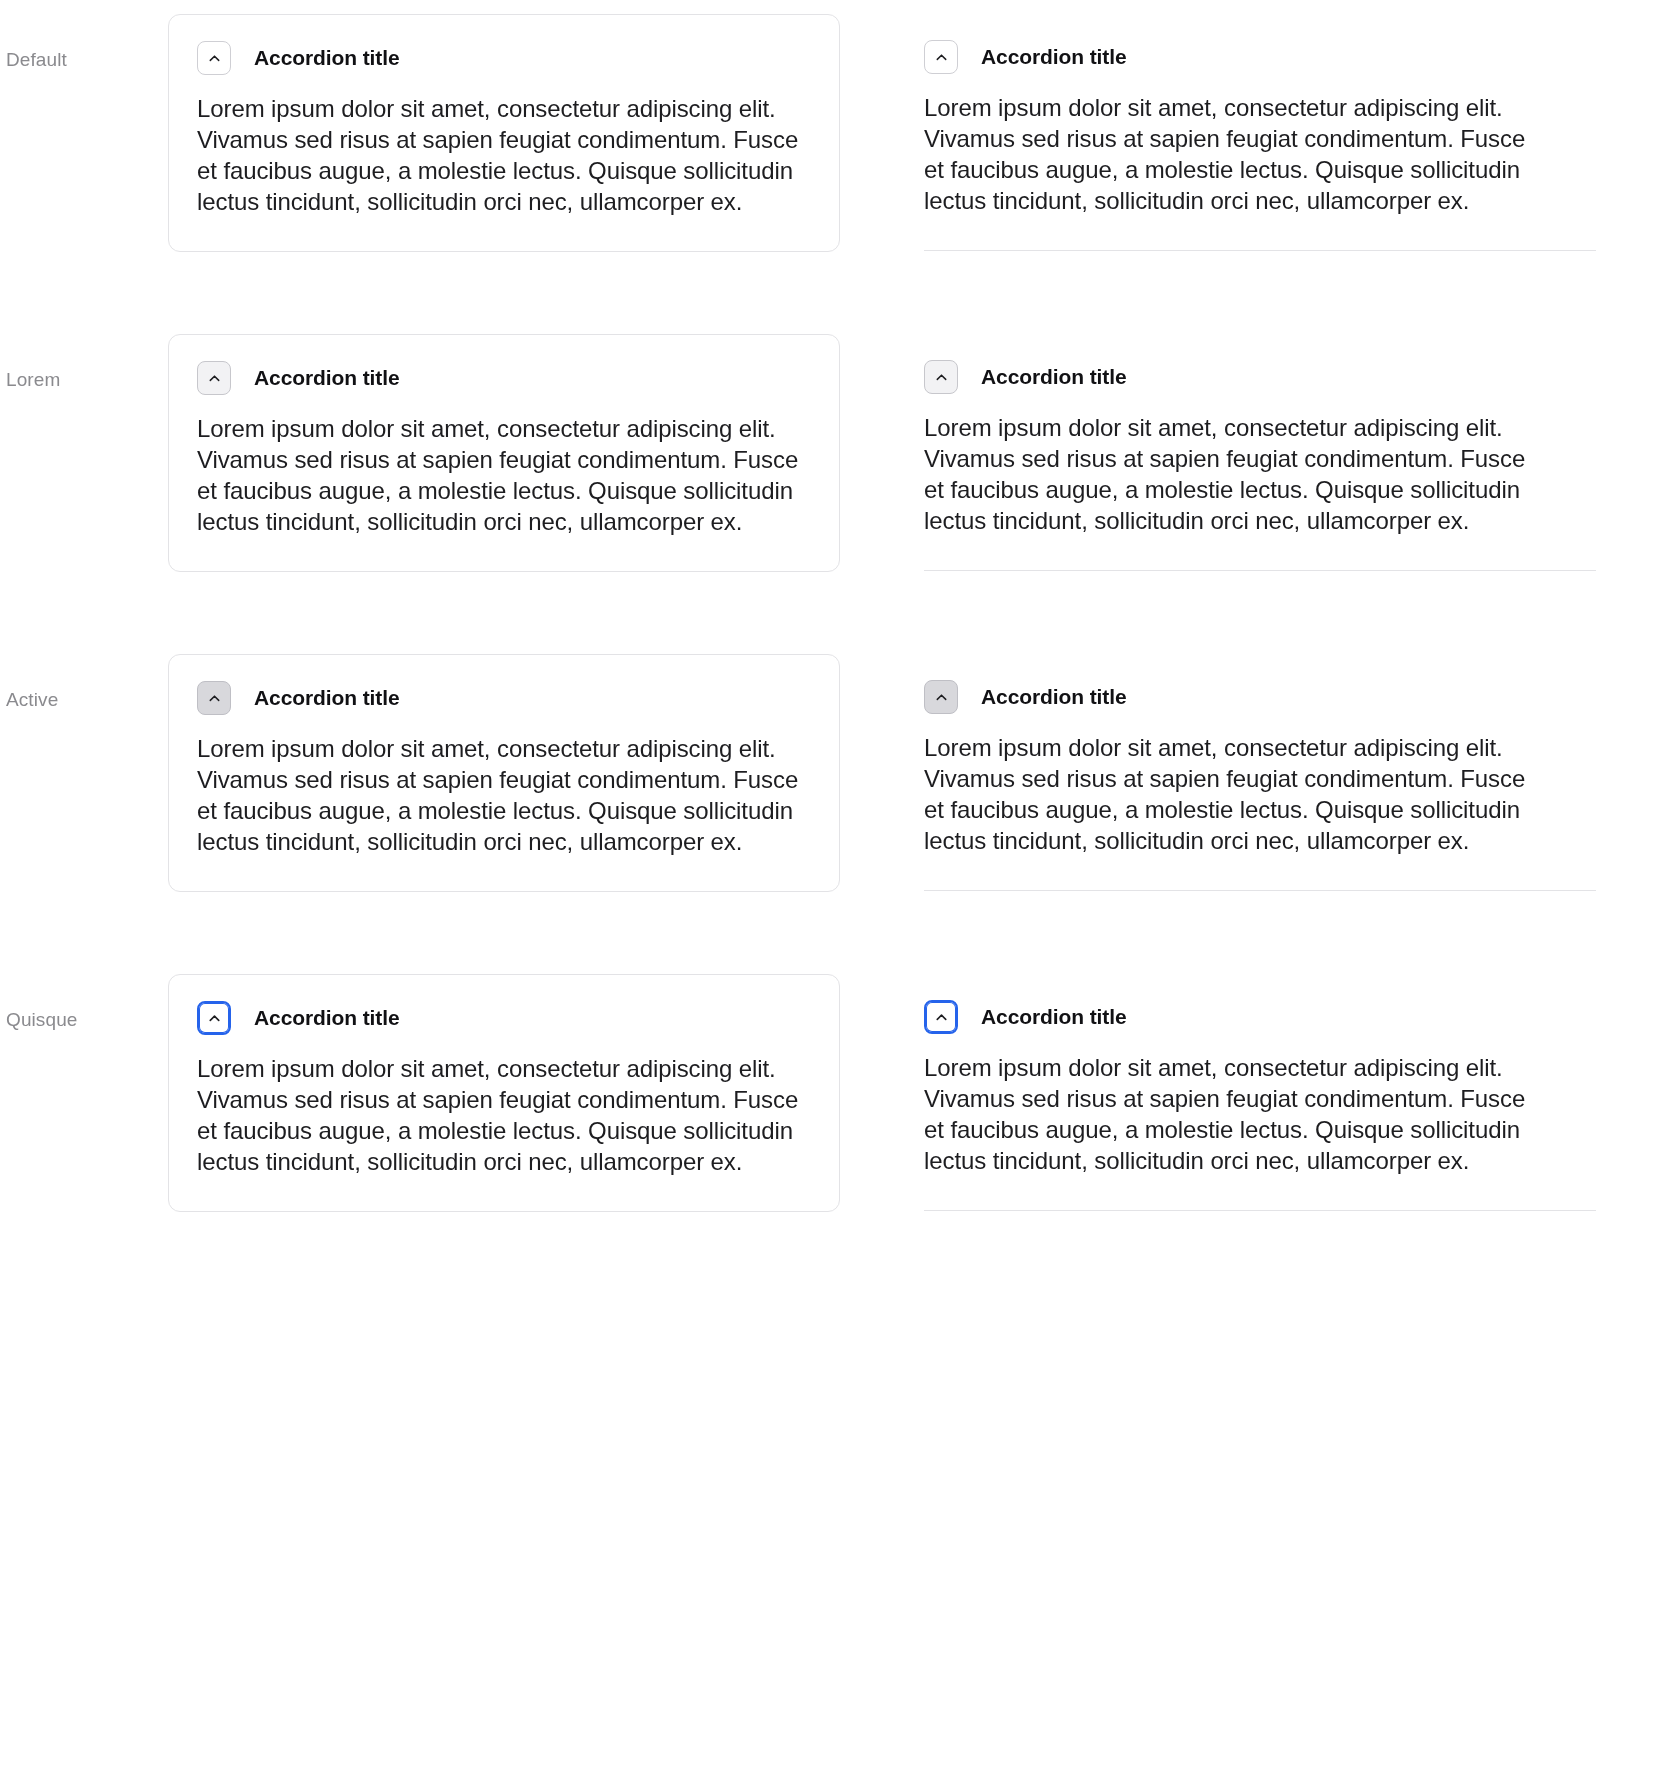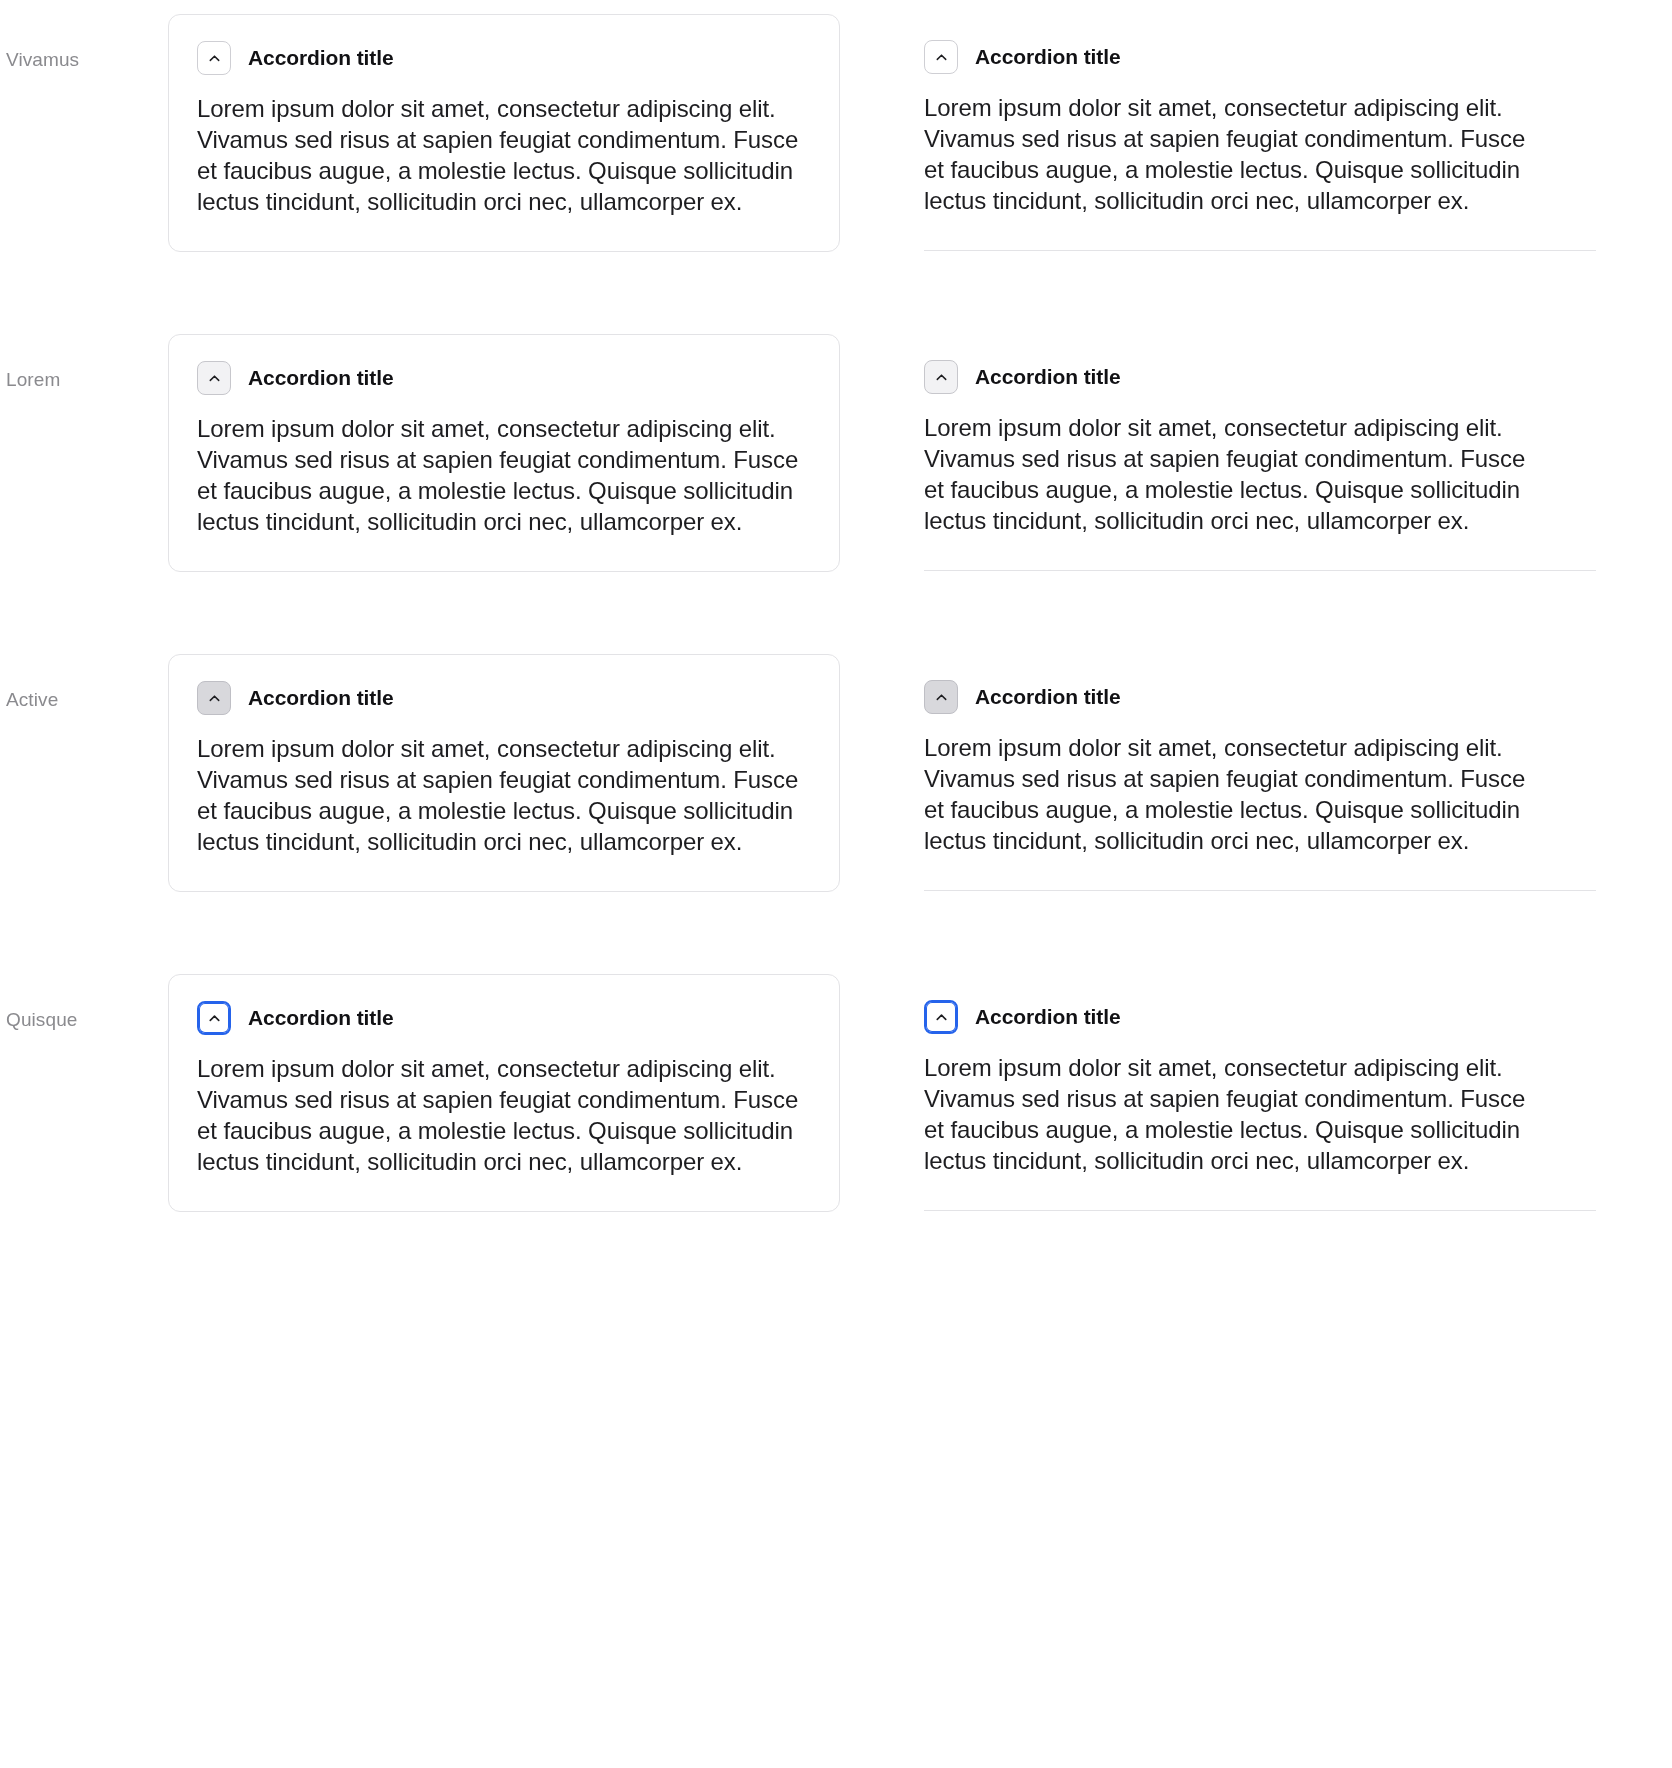--- a/index.html
+++ b/index.html
@@ -65,21 +65,21 @@
 
   .accordion.lined {
     border-bottom: 1px solid #e3e3e6;
     padding-left: 0;
     padding-right: 0;
   }
 
   .acc-header {
     display: flex;
     align-items: center;
-    gap: 17px;
+    gap: 23px;
     margin-bottom: 18px;
   }
 
   .chev-btn {
     width: 34px;
     height: 34px;
     min-width: 34px;
     border-radius: 8px;
     border: 1px solid #cfcfd4;
     background: #ffffff;
@@ -123,21 +123,21 @@
   .row-hover    { margin-top: 82px; }
   .row-focus    { margin-top: 82px; }
   .row-active   { margin-top: 82px; }
 </style>
 </head>
 <body>
 
 <div class="matrix">
 
   <div class="state-row row-default">
-    <div class="state-label">Vivamus</div>
+    <div class="state-label">Default</div>
     <div class="cards">
 
       <div class="card-slot">
         <div class="accordion boxed">
           <div class="acc-header">
             <div class="chev-btn">
               <svg width="15" height="15" viewBox="0 0 16 16" fill="none" aria-hidden="true">
                 <path d="M3.5 10 L8 5.5 L12.5 10" stroke="#1d1d20" stroke-width="1.6" stroke-linecap="round" stroke-linejoin="round"></path>
               </svg>
             </div>

